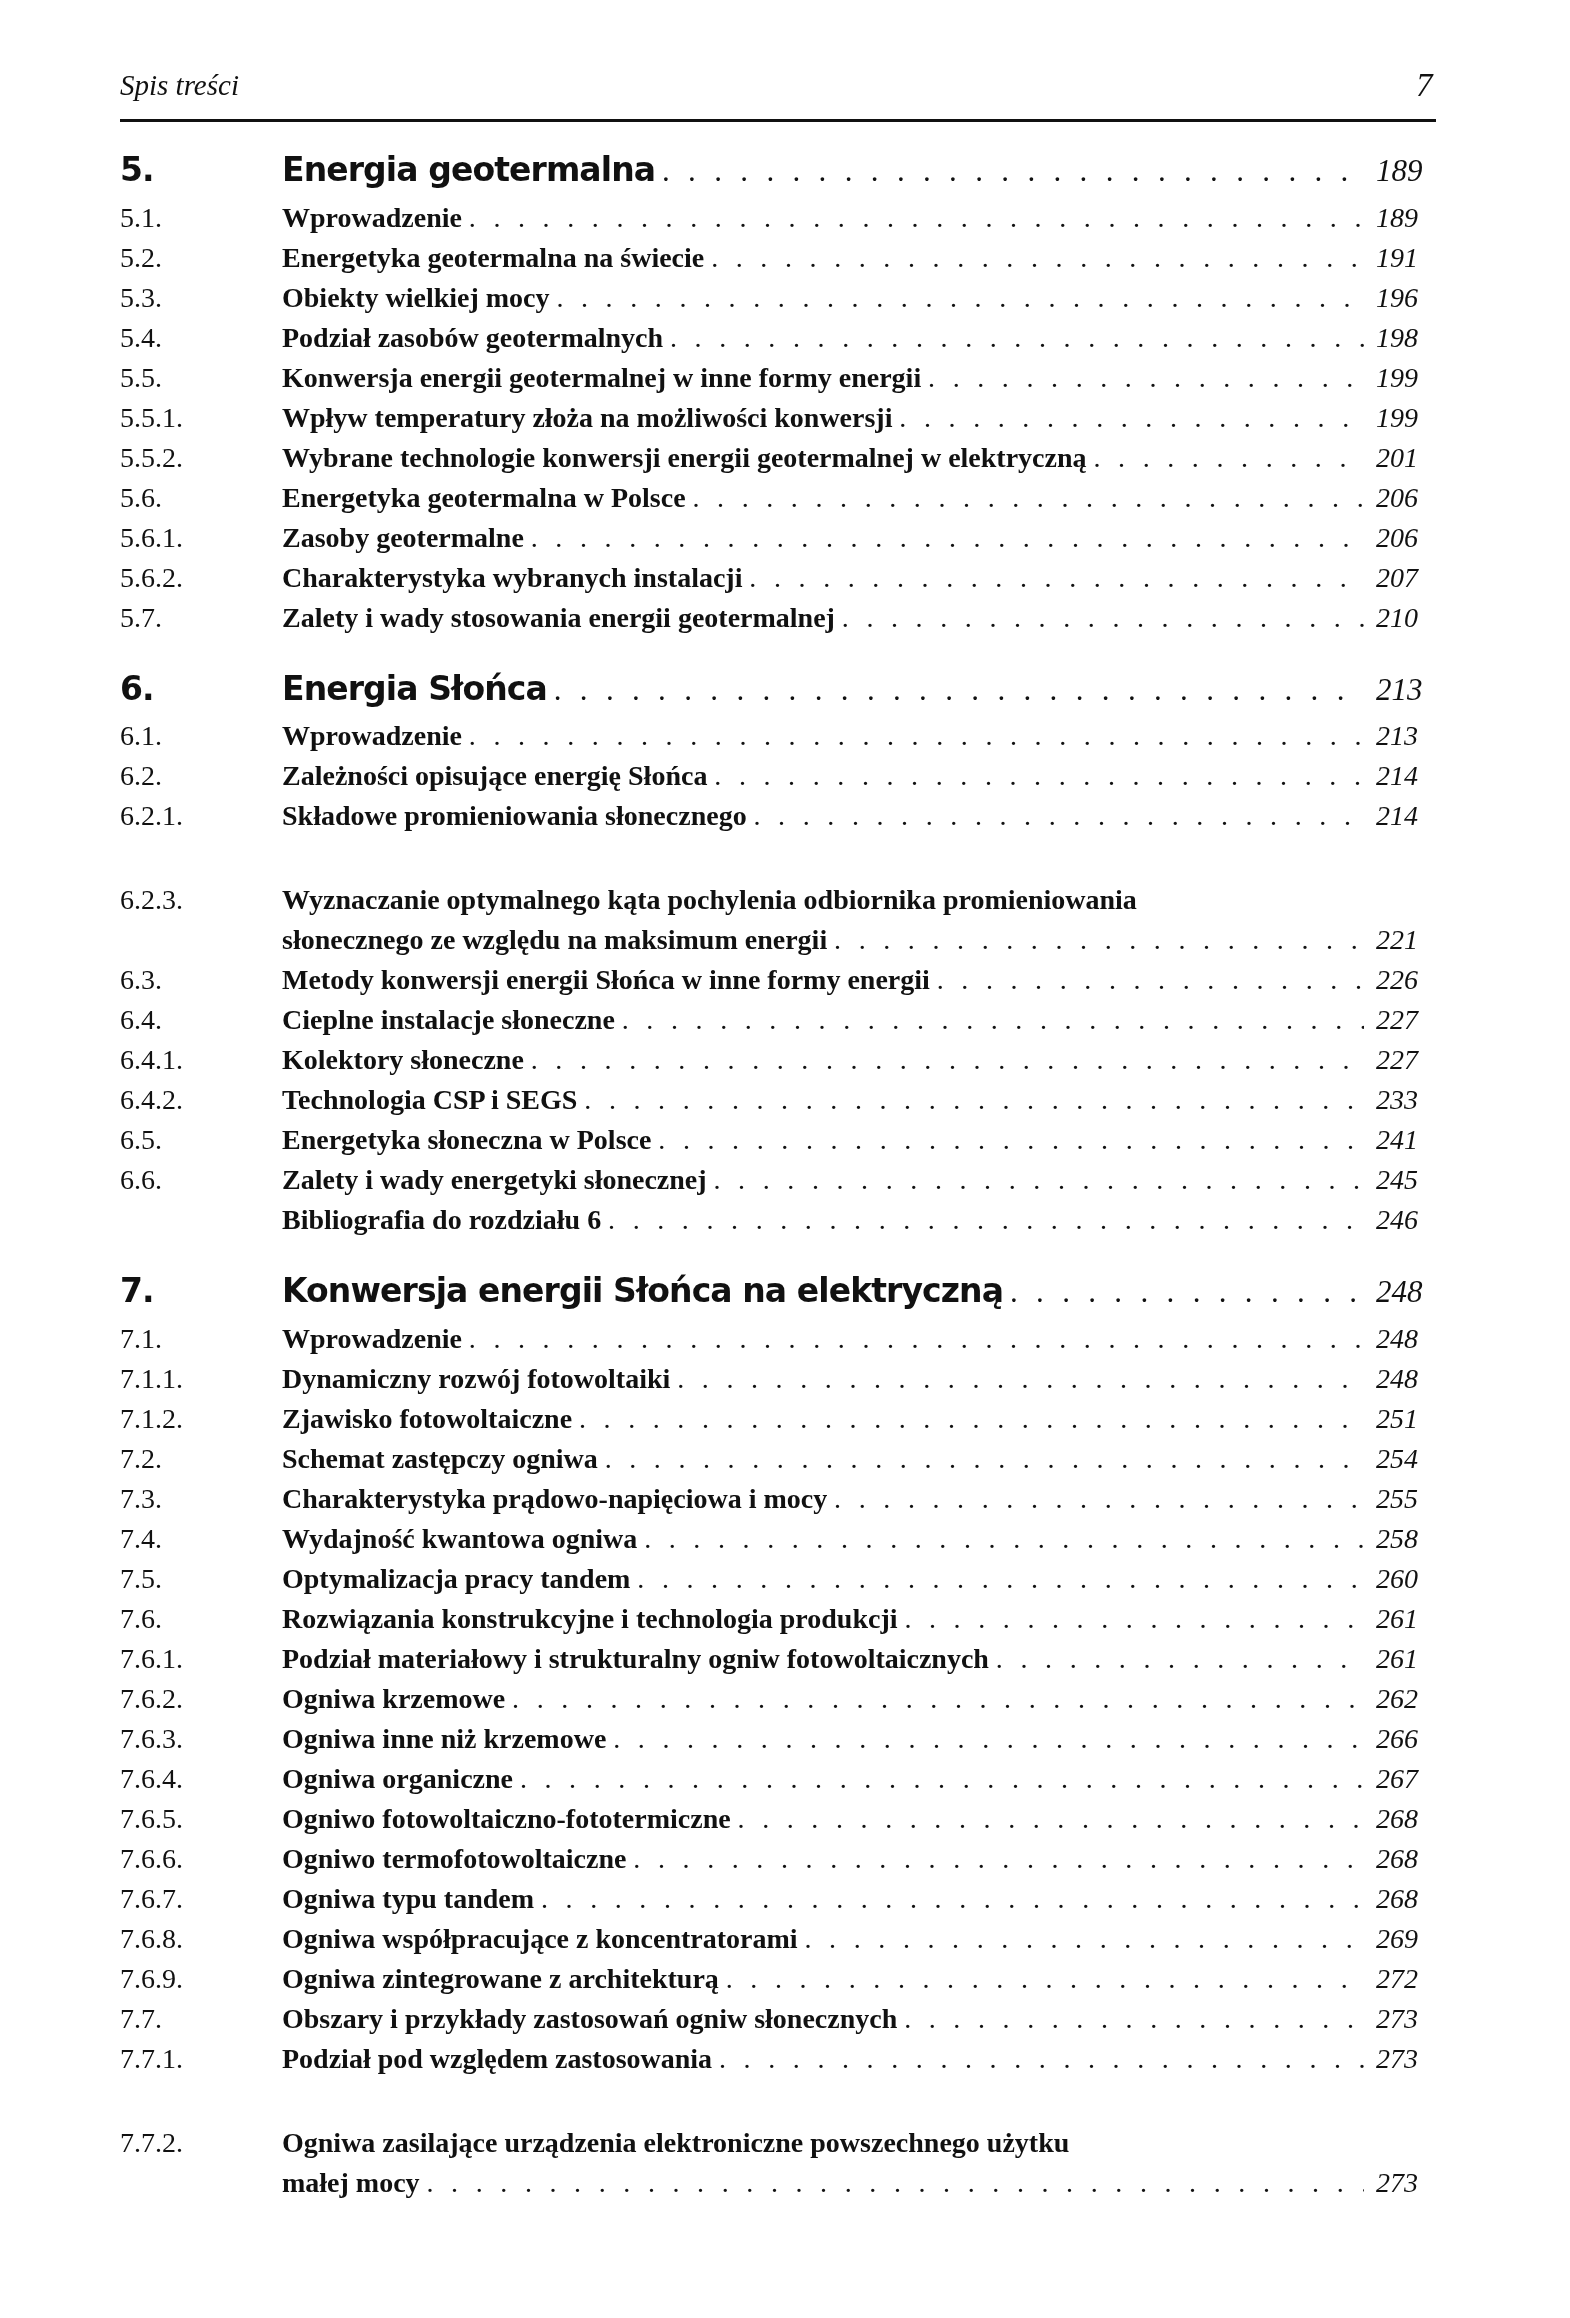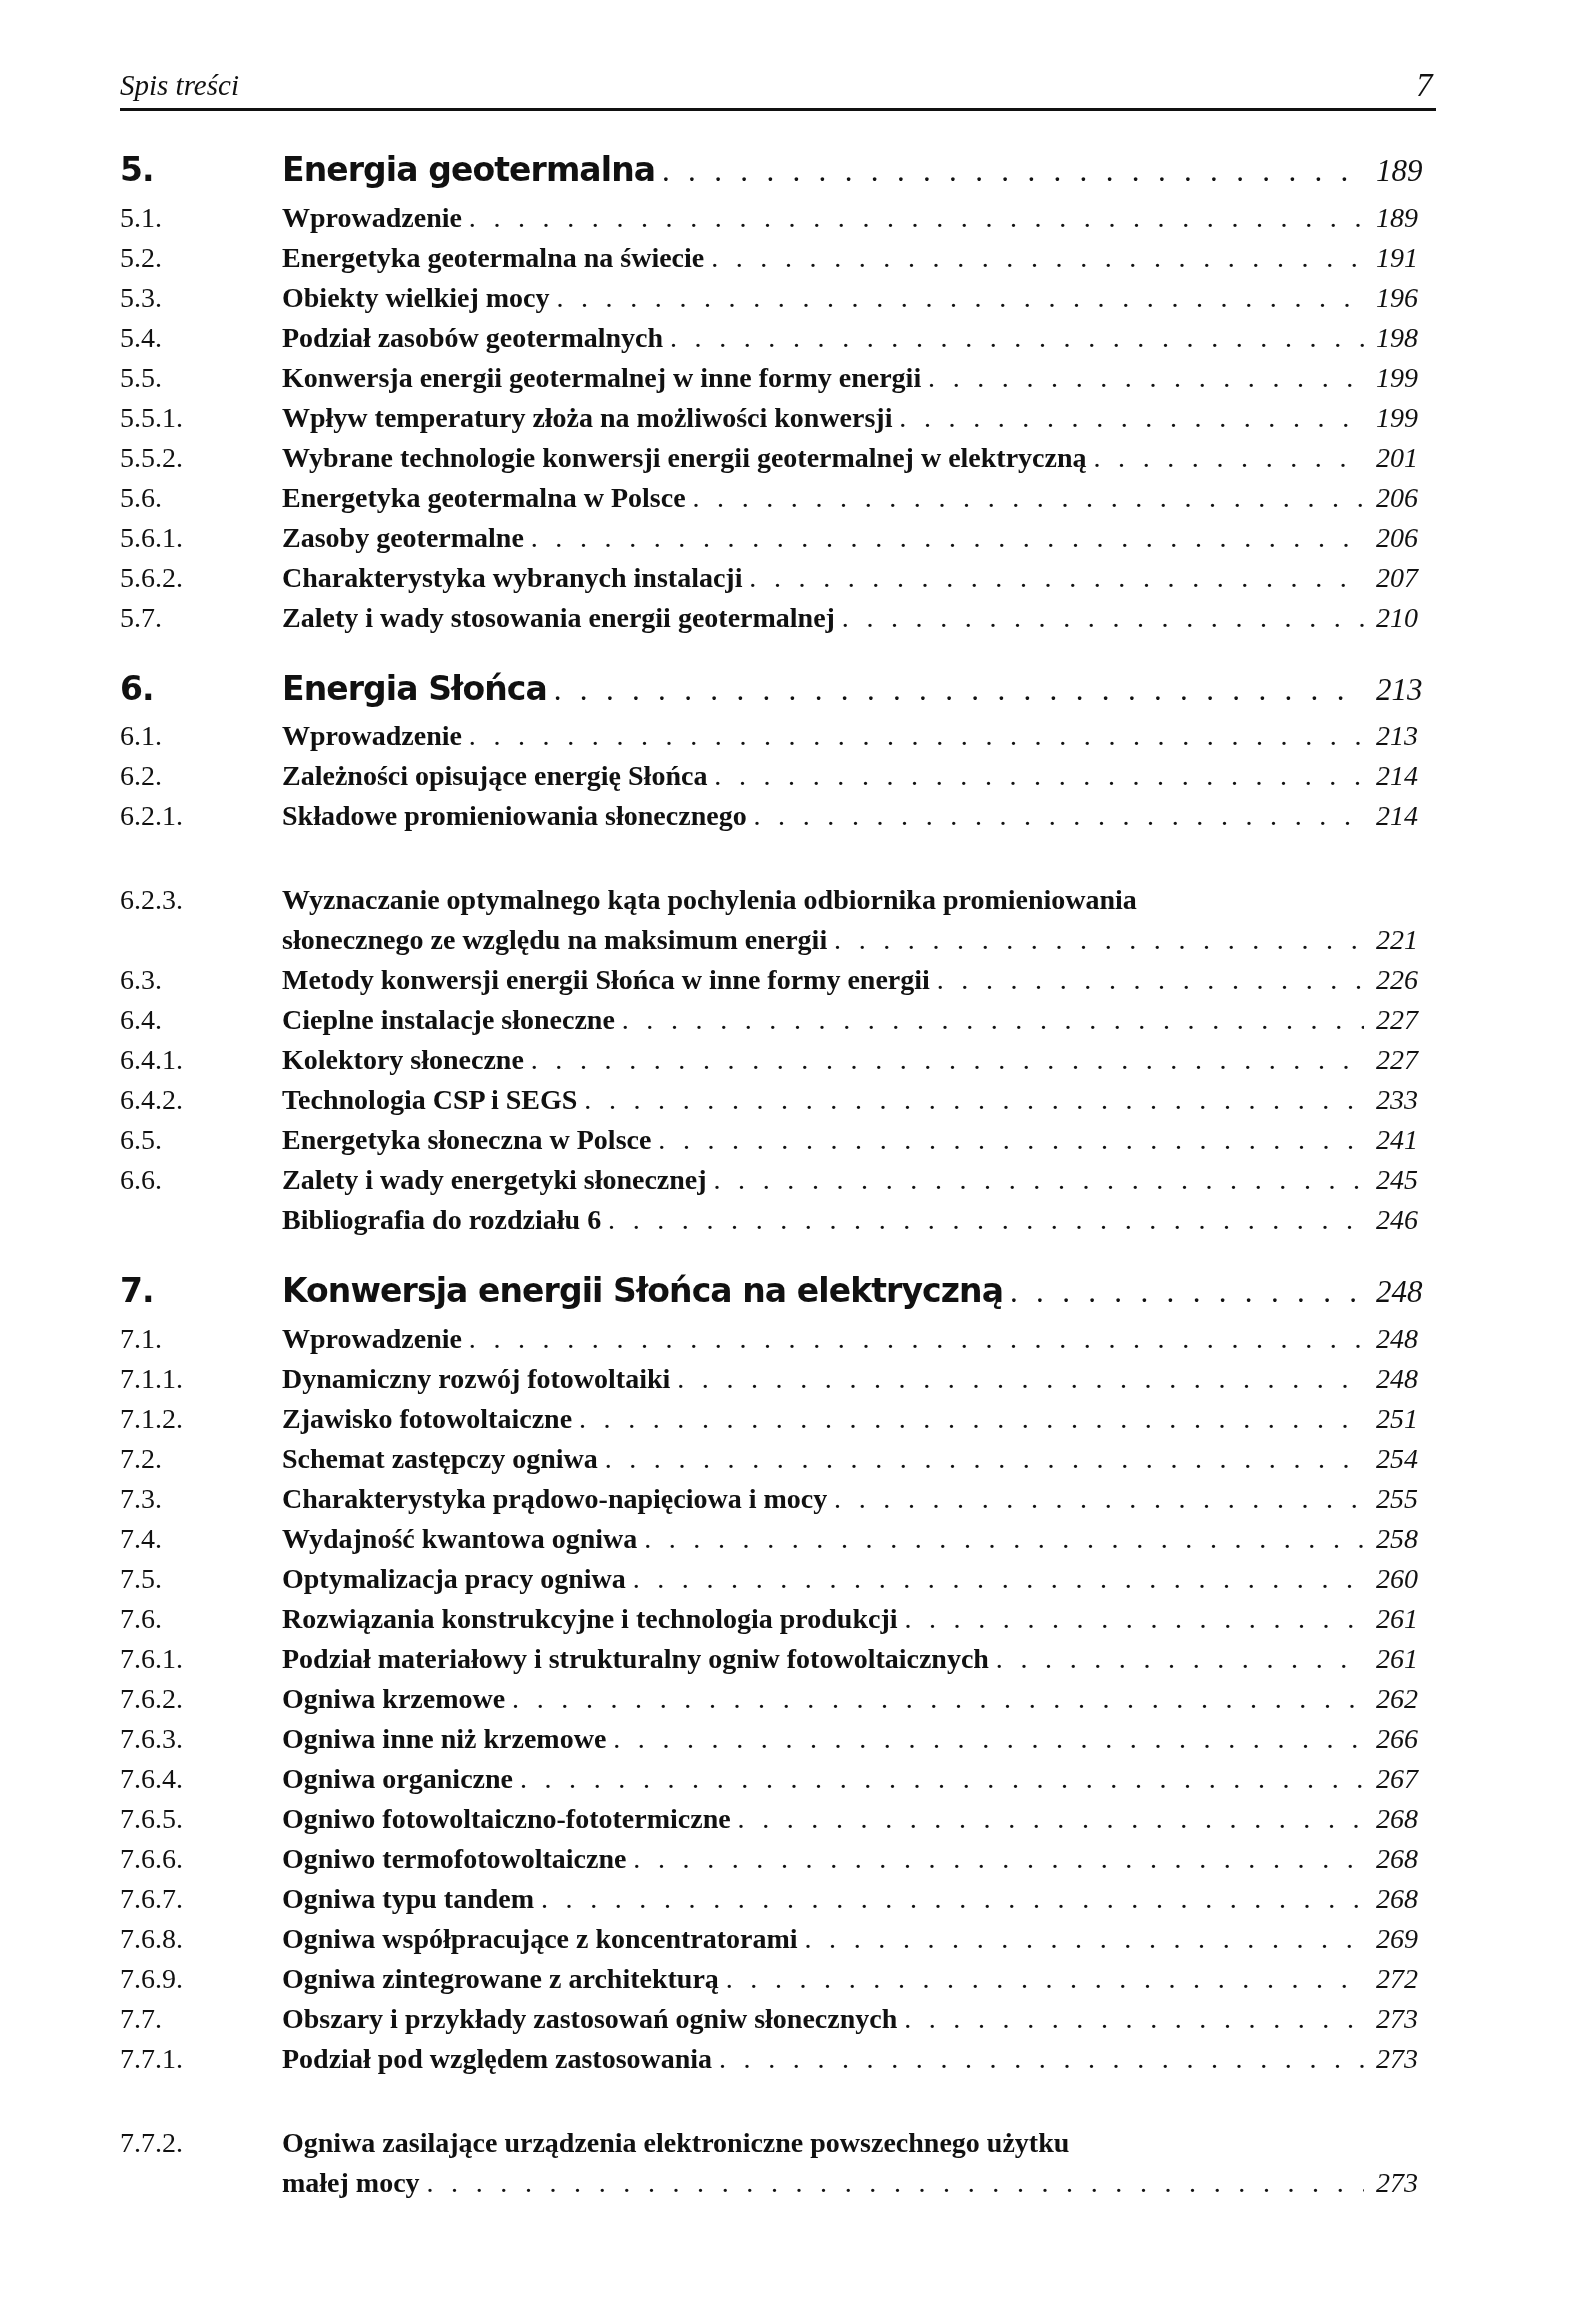--- a/index.html
+++ b/index.html
@@ -28,21 +28,21 @@
     width: 1316px;
     height: 40px;
     border-bottom: 3.4px solid #111;
     display: flex;
     justify-content: space-between;
     align-items: flex-end;
     font-family: "Liberation Serif", serif;
     font-style: italic;
     font-size: 29px;
     line-height: 34px;
-    padding-bottom: 6px;
+    padding-bottom: 17px;
     box-sizing: content-box;
   }
   .running-header .pg {
     font-size: 33px;
     padding-right: 3.4px;
   }
   .toc {
     position: absolute;
     left: 0;
     top: 145px;
@@ -381,21 +381,21 @@
           <span class="num">7.4.</span>
           <span class="title">
             <span class="txt">Wydajność kwantowa ogniwa</span>
             <span class="leader"></span>
           </span>
           <span class="page-num">258</span>
         </div>
         <div class="row ">
           <span class="num">7.5.</span>
           <span class="title">
-            <span class="txt">Optymalizacja pracy ogniwa</span>
+            <span class="txt">Optymalizacja pracy tandem</span>
             <span class="leader"></span>
           </span>
           <span class="page-num">260</span>
         </div>
         <div class="row ">
           <span class="num">7.6.</span>
           <span class="title">
             <span class="txt">Rozwiązania konstrukcyjne i technologia produkcji</span>
             <span class="leader"></span>
           </span>

